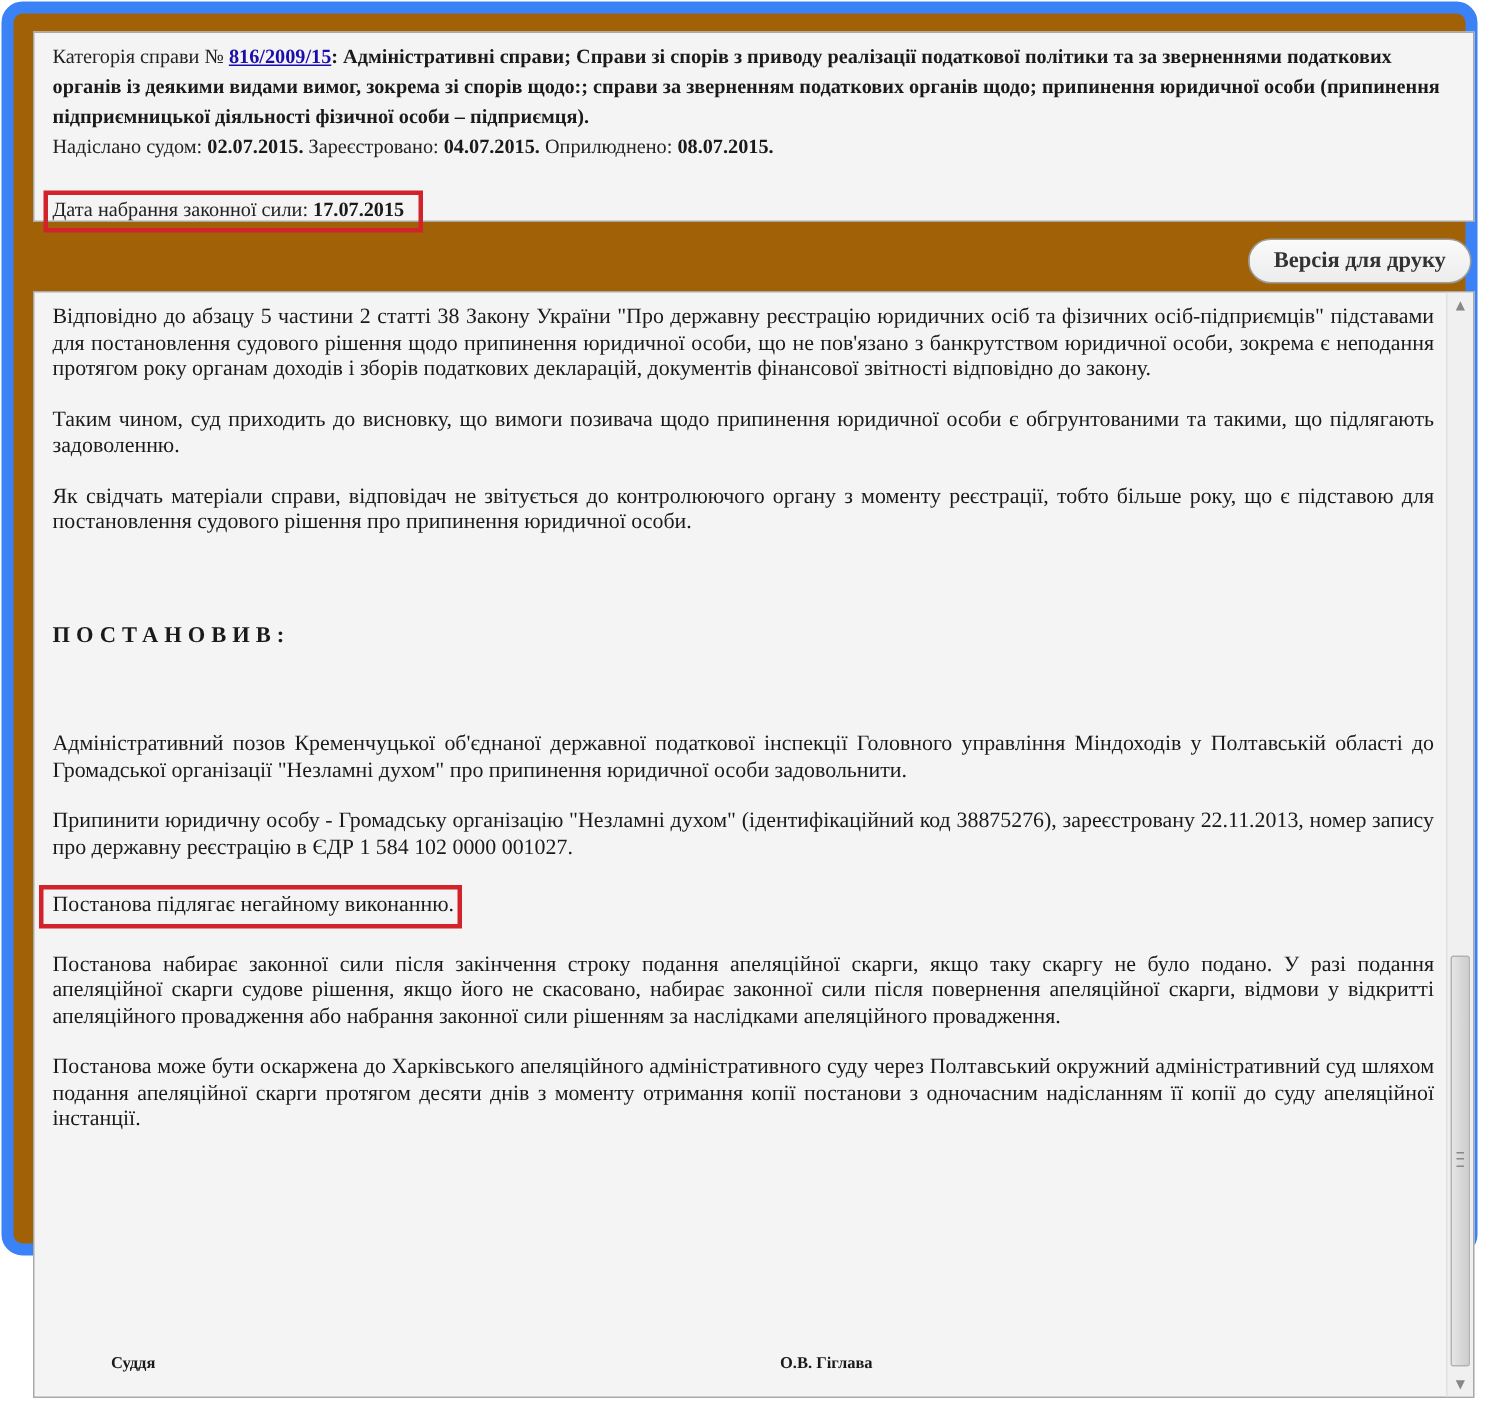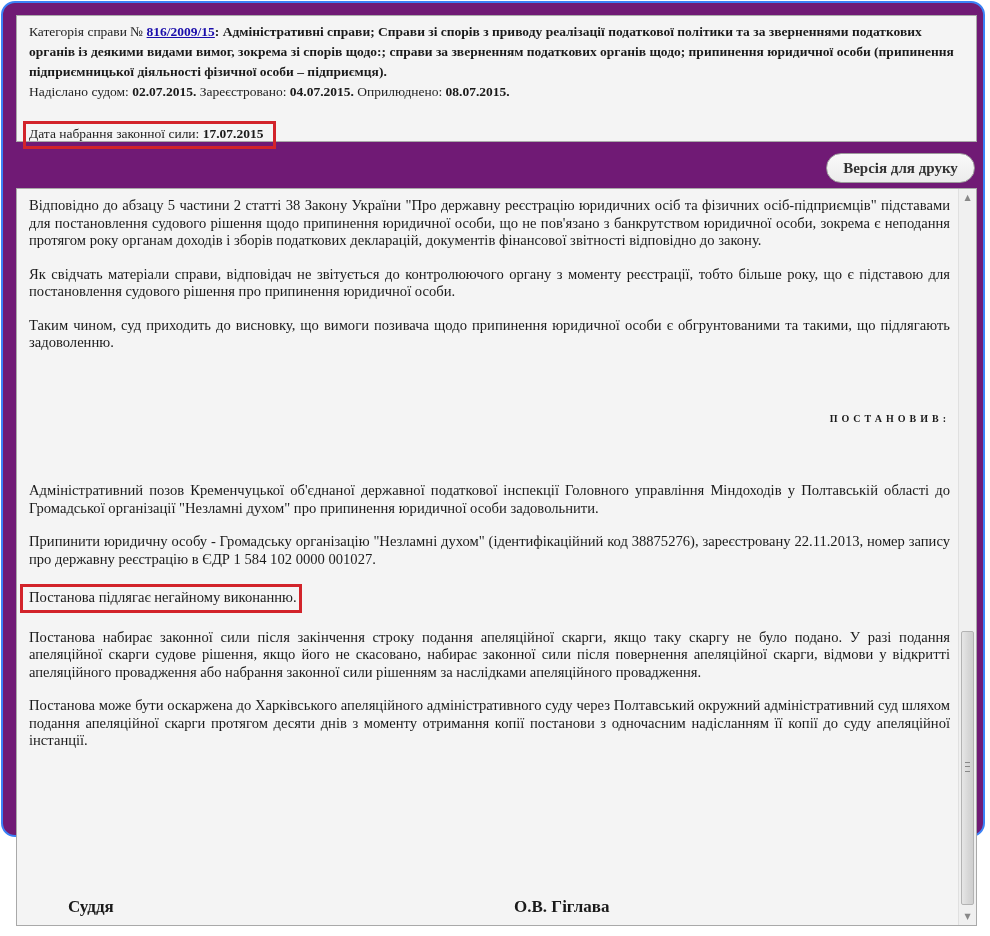--- a/index.html
+++ b/index.html
@@ -4,22 +4,22 @@
 <style>
   html, body { margin:0; padding:0; }
   body {
     width:990px; height:936px; overflow:hidden;
     background:#ffffff;
     font-family:"Liberation Serif", "DejaVu Serif", serif;
     color:#1a1a1a;
   }
   .frame {
     position:absolute; left:1px; top:1px; width:984px; height:836px;
-    background:#701a75;
-    border:2px solid #3b82f6;
+    background:#a16207;
+    border:8px solid #3b82f6;
     border-radius:14px;
     box-sizing:border-box;
   }
   .header-box {
     position:absolute; left:13px; top:12px; width:961px; height:127px;
     background:#f4f4f4; border:1px solid #a9a9a9; box-sizing:border-box;
     padding:6px 12px 0 12px;
     font-size:13.5px; line-height:20px;
   }
   .header-box .line { white-space:normal; }
@@ -45,29 +45,29 @@
     overflow:hidden;
     padding-left:26px;
   }
   .content-inner {
     position:absolute; left:12px; top:8px; width:921px;
     font-size:14.6px; line-height:17.5px; text-align:justify;
   }
   .content-inner p { margin:0 0 16px 0; }
   .content-inner a { color:#1a0dab; }
   .heading {
-    text-align:right; font-weight:bold; letter-spacing:4px;
-    font-size:10px; margin:58px 0 55px 0 !important;
+    text-align:left; font-weight:bold; letter-spacing:4px;
+    font-size:15px; margin:58px 0 55px 0 !important;
   }
   .p-highlight {
     display:inline-block; border:3px solid #d2232a;
     margin-left:-9px; padding:2px 2px 3px 6px;
   }
   .signature {
-    position:absolute; top:708px; font-weight:bold; font-size:17px;
+    position:absolute; top:708px; font-weight:bold; font-size:11px;
   }
   .scrollbar {
     position:absolute; right:0; top:0; width:17px; height:736px;
     background:#f0f0f0; border-left:1px solid #e0e0e0;
   }
   .sb-arrow {
     position:absolute; left:0; width:17px; height:17px;
     font-size:8px; color:#888; text-align:center; line-height:17px;
     font-family:"DejaVu Sans",sans-serif;
   }
@@ -108,22 +108,22 @@
         <b>17.07.2015</b>
       </span>
     </div>
   </div>
 
   <div class="print-btn">Версія для друку</div>
 
   <div class="content-box">
     <div class="content-inner">
       <p>Відповідно до абзацу 5 частини 2 статті 38 Закону України "Про державну реєстрацію юридичних осіб та фізичних осіб-підприємців" підставами для постановлення судового рішення щодо припинення юридичної особи, що не пов'язано з банкрутством юридичної особи, зокрема є неподання протягом року органам доходів і зборів податкових декларацій, документів фінансової звітності відповідно до закону.</p>
+      <p>Таким чином, суд приходить до висновку, що вимоги позивача щодо припинення юридичної особи є обгрунтованими та такими, що підлягають задоволенню.</p>
       <p>Як свідчать матеріали справи, відповідач не звітується до контролюючого органу з моменту реєстрації, тобто більше року, що є підставою для постановлення судового рішення про припинення юридичної особи.</p>
-      <p>Таким чином, суд приходить до висновку, що вимоги позивача щодо припинення юридичної особи є обгрунтованими та такими, що підлягають задоволенню.</p>
 
       <p class="heading">ПОСТАНОВИВ:</p>
 
       <p>Адміністративний позов Кременчуцької об'єднаної державної податкової інспекції Головного управління Міндоходів у Полтавській області до Громадської організації "Незламні духом" про припинення юридичної особи задовольнити.</p>
       <p>Припинити юридичну особу - Громадську організацію "Незламні духом" (ідентифікаційний код 38875276), зареєстровану 22.11.2013, номер запису про державну реєстрацію в ЄДР 1 584 102 0000 001027.</p>
       <p style=""><span class="p-highlight">Постанова підлягає негайному виконанню.</span></p>
       <p>Постанова набирає законної сили після закінчення строку подання апеляційної скарги, якщо таку скаргу не було подано. У разі подання апеляційної скарги судове рішення, якщо його не скасовано, набирає законної сили після повернення апеляційної скарги, відмови у відкритті апеляційного провадження або набрання законної сили рішенням за наслідками апеляційного провадження.</p>
       <p>Постанова може бути оскаржена до Харківського апеляційного адміністративного суду через Полтавський окружний адміністративний суд шляхом подання апеляційної скарги протягом десяти днів з моменту отримання копії постанови з одночасним надісланням її копії до суду апеляційної інстанції.</p>
     </div>
 

